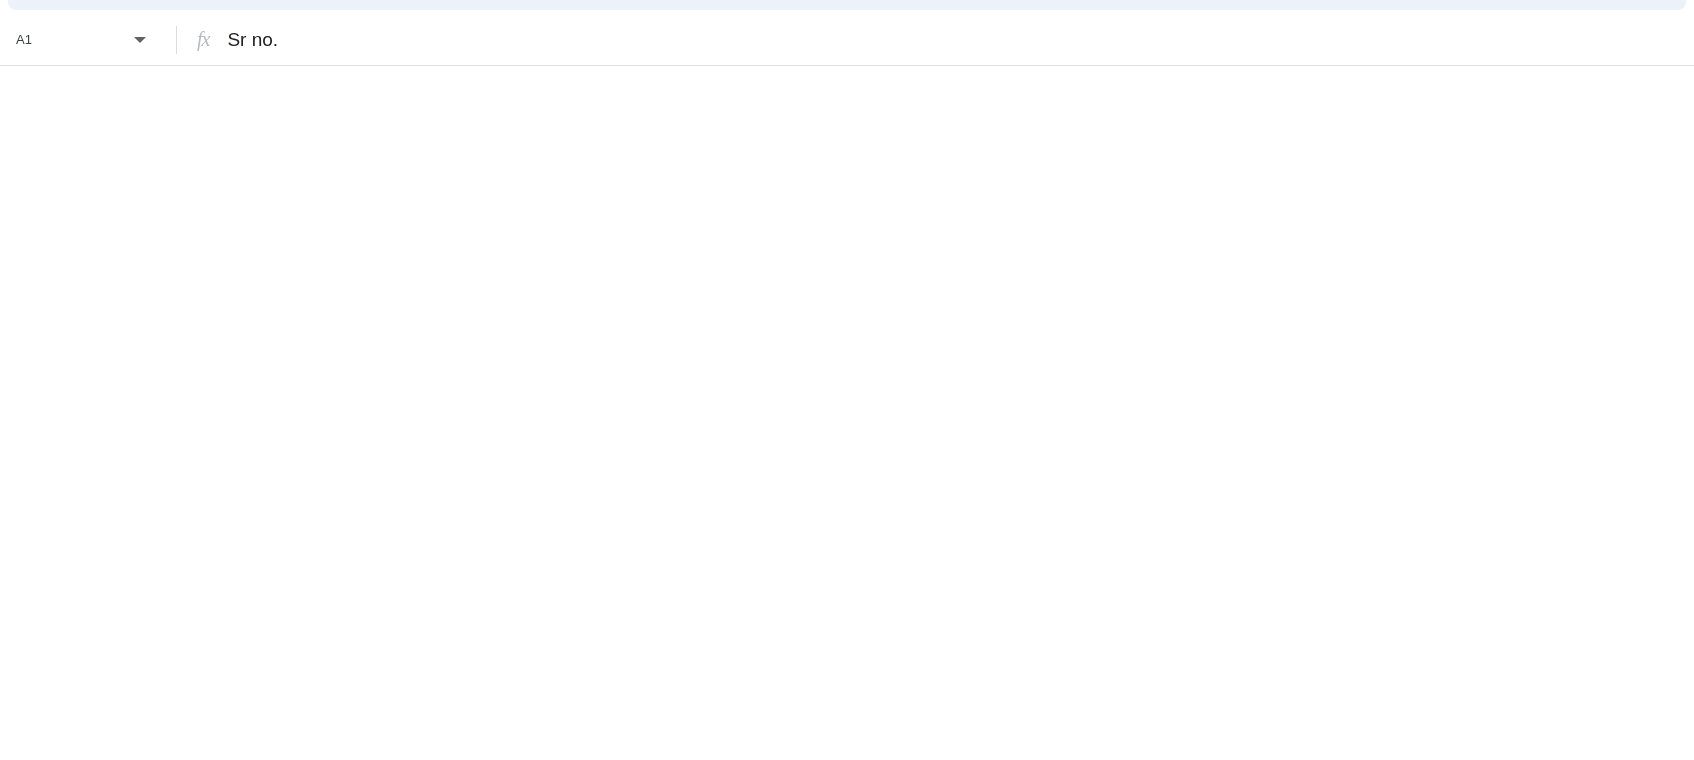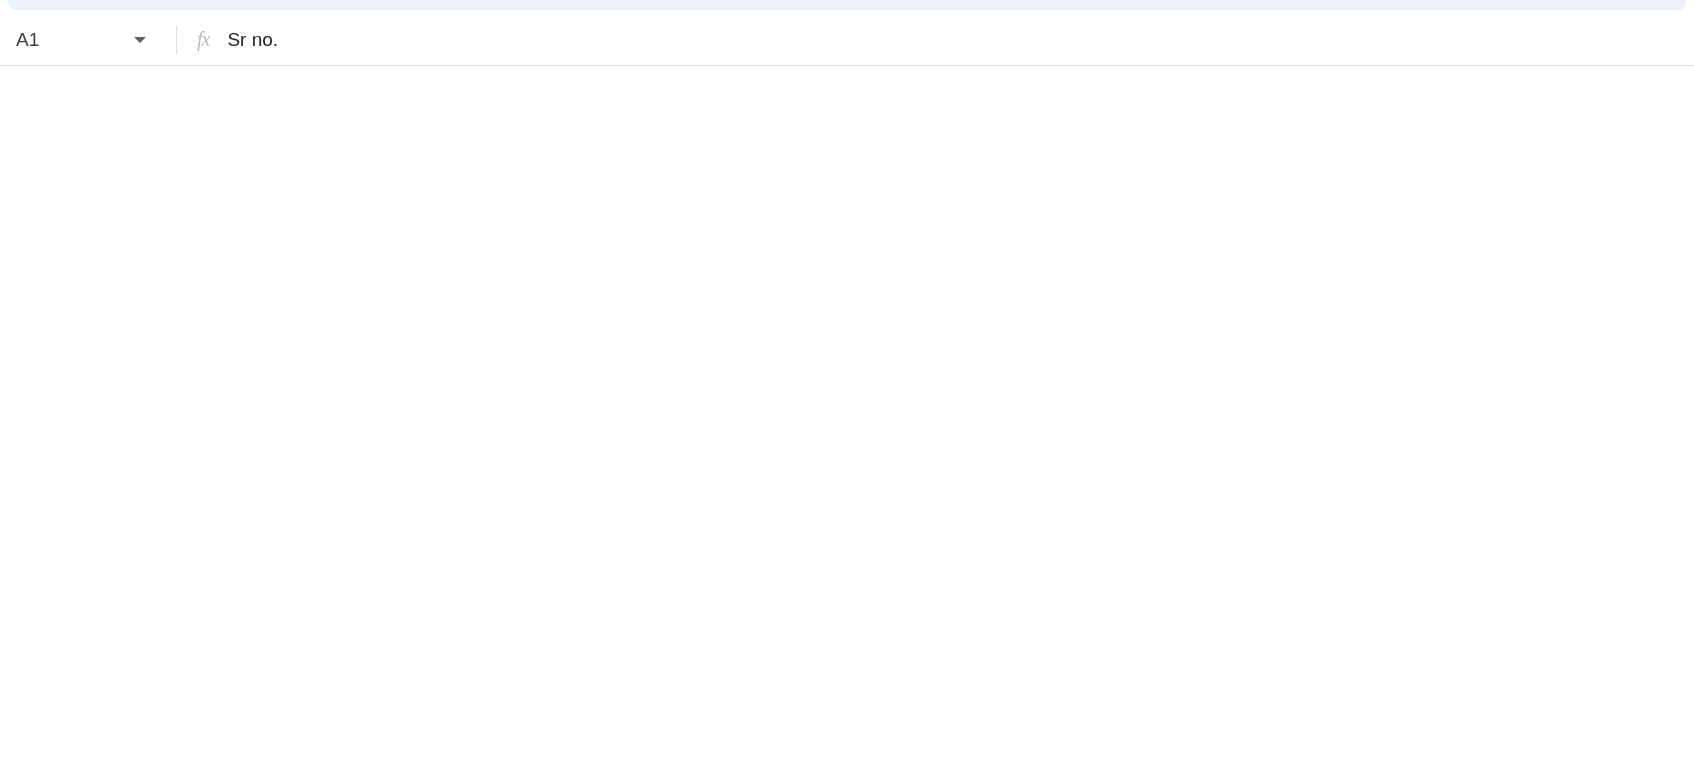--- a/index.html
+++ b/index.html
@@ -26,21 +26,21 @@
       height: 52px;
       border-bottom: 1px solid #e0e0e0;
       padding: 0 6px;
     }
     .name-box {
       display: flex;
       align-items: center;
       width: 150px;
       height: 36px;
       padding: 0 10px;
-      font-size: 19px;
+      font-size: 13px;
       color: #3c4043;
     }
     .name-box-text {
       flex: 1;
     }
     .dropdown-arrow {
       width: 0;
       height: 0;
       border-left: 6px solid transparent;
       border-right: 6px solid transparent;

